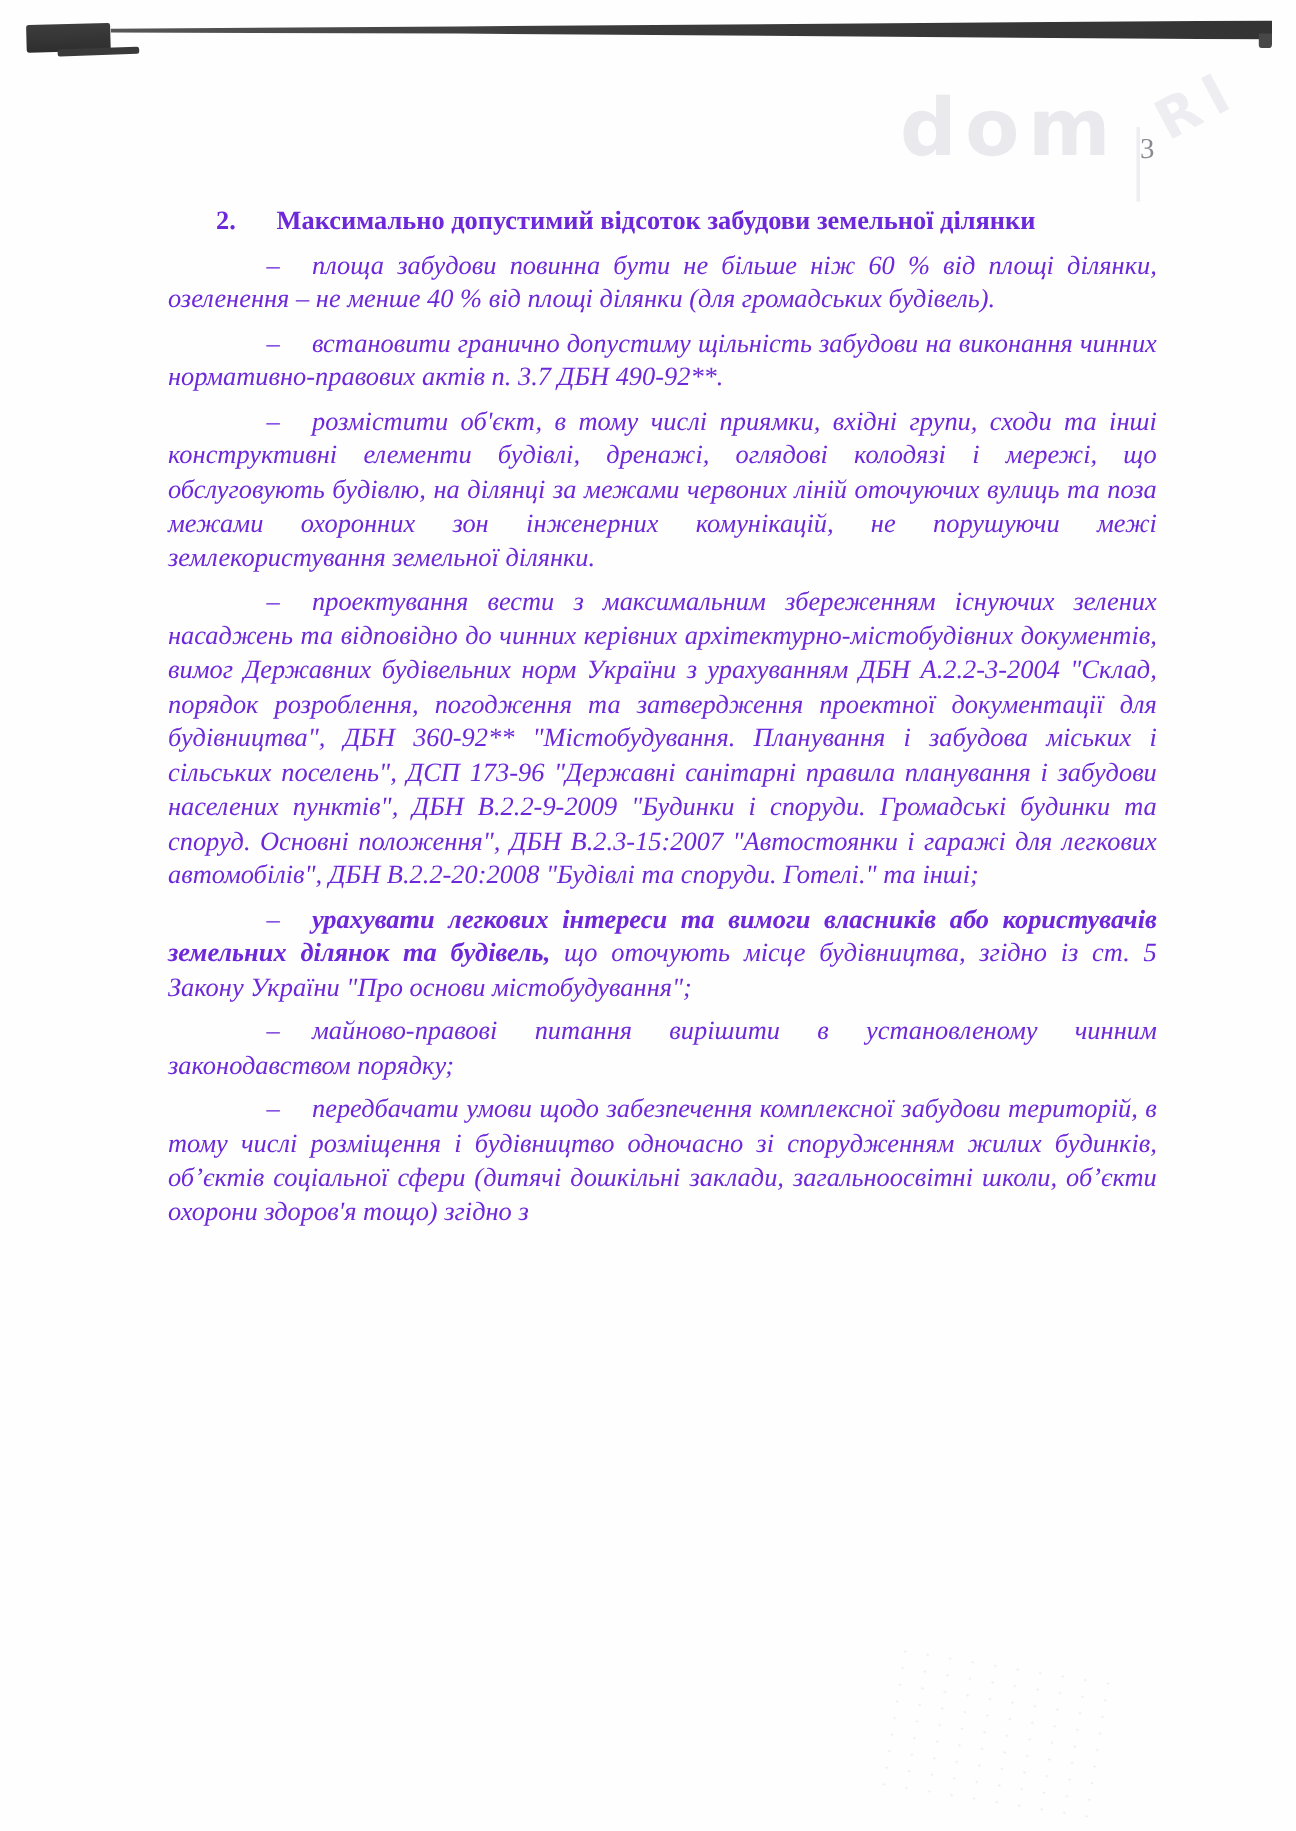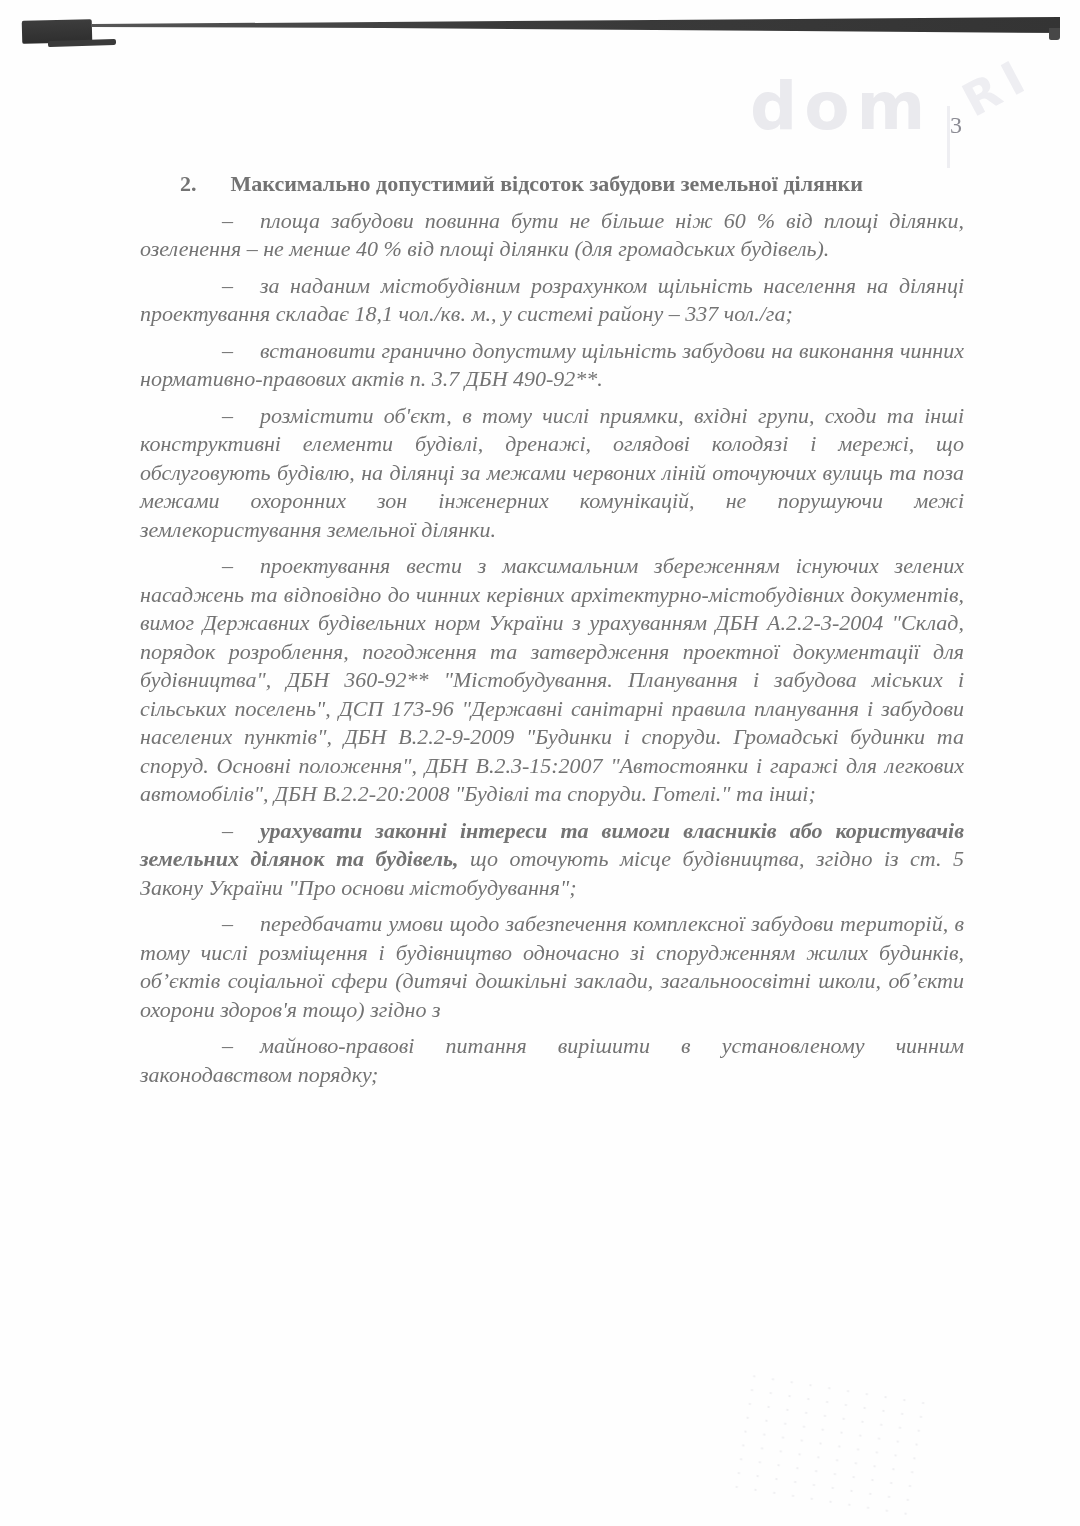--- a/index.html
+++ b/index.html
@@ -54,21 +54,21 @@
   }
   .speckle{
     position:absolute;left:735px;top:1382px;width:190px;height:125px;
     background-image:radial-gradient(#dcdce1 1px, transparent 1.4px);
     background-size:19px 14px;opacity:.45;transform:rotate(9deg);
   }
 
   
   .content{
     position:absolute;left:140px;top:170px;width:824px;
-    color:#737373;font-size:22px;line-height:28.5px;
+    color:#6d28d9;font-size:22px;line-height:28.5px;
     text-align:justify;
   }
   .content p{margin:0 0 8px 0;}
   p.heading{font-weight:bold;text-indent:40px;}
   p.heading .num{margin-right:34px;}
   p.bullet{text-indent:82px;font-style:italic;}
   p.bullet .dash{margin-right:27px;}
   .lead{font-weight:bold;}
 </style>
 </head>
@@ -87,30 +87,29 @@
   <div class="page-num">3</div>
   <div class="speckle"></div>
 
   <div class="content">
 
     <p class="heading"><span class="num">2.</span><span>Максимально допустимий відсоток забудови земельної ділянки</span></p>
 
     <p class="bullet"><span class="dash">–</span><span>площа забудови повинна бути не більше ніж 60 % від площі ділянки, озеленення – не менше 40 % від площі ділянки (для громадських будівель).</span></p>
 
 
-    <p class="bullet"><span class="dash">–</span><span>за наданим містобудівним розрахунком щільність населення на ділянці проектування складає 18,1 чол./кв. м., у системі району – 337 чол./га;</span></p>
 
     <p class="bullet"><span class="dash">–</span><span>встановити гранично допустиму щільність забудови на виконання чинних нормативно-правових актів п. 3.7 ДБН 490-92**.</span></p>
 
 
     <p class="bullet"><span class="dash">–</span><span>розмістити об'єкт, в тому числі приямки, вхідні групи, сходи та інші конструктивні елементи будівлі, дренажі, оглядові колодязі і мережі, що обслуговують будівлю, на ділянці за межами червоних ліній оточуючих вулиць та поза межами охоронних зон інженерних комунікацій, не порушуючи межі землекористування земельної ділянки.</span></p>
 
 
     <p class="bullet"><span class="dash">–</span><span>проектування вести з максимальним збереженням існуючих зелених насаджень та відповідно до чинних керівних архітектурно-містобудівних документів, вимог Державних будівельних норм України з урахуванням ДБН А.2.2-3-2004 "Склад, порядок розроблення, погодження та затвердження проектної документації для будівництва", ДБН 360-92** "Містобудування. Планування і забудова міських і сільських поселень", ДСП 173-96 "Державні санітарні правила планування і забудови населених пунктів", ДБН В.2.2-9-2009 "Будинки і споруди. Громадські будинки та споруд. Основні положення", ДБН В.2.3-15:2007 "Автостоянки і гаражі для легкових автомобілів", ДБН В.2.2-20:2008 "Будівлі та споруди. Готелі." та інші;</span></p>
 
-    <p class="bullet"><span class="dash">–</span><span class="lead">урахувати законні інтереси та вимоги власників або користувачів земельних ділянок та будівель,</span><span> що оточують місце будівництва, згідно із ст. 5 Закону України "Про основи містобудування";</span></p>
+    <p class="bullet"><span class="dash">–</span><span class="lead">урахувати легкових інтереси та вимоги власників або користувачів земельних ділянок та будівель,</span><span> що оточують місце будівництва, згідно із ст. 5 Закону України "Про основи містобудування";</span></p>
+
+    <p class="bullet"><span class="dash">–</span><span>майново-правові питання вирішити в установленому чинним законодавством порядку;</span></p>
 
     <p class="bullet"><span class="dash">–</span><span>передбачати умови щодо забезпечення комплексної забудови територій, в тому числі розміщення і будівництво одночасно зі спорудженням жилих будинків, об’єктів соціальної сфери (дитячі дошкільні заклади, загальноосвітні школи, об’єкти охорони здоров'я тощо) згідно з</span></p>
-
-    <p class="bullet"><span class="dash">–</span><span>майново-правові питання вирішити в установленому чинним законодавством порядку;</span></p>
 
   </div>
 </div>
 
 </body></html>

